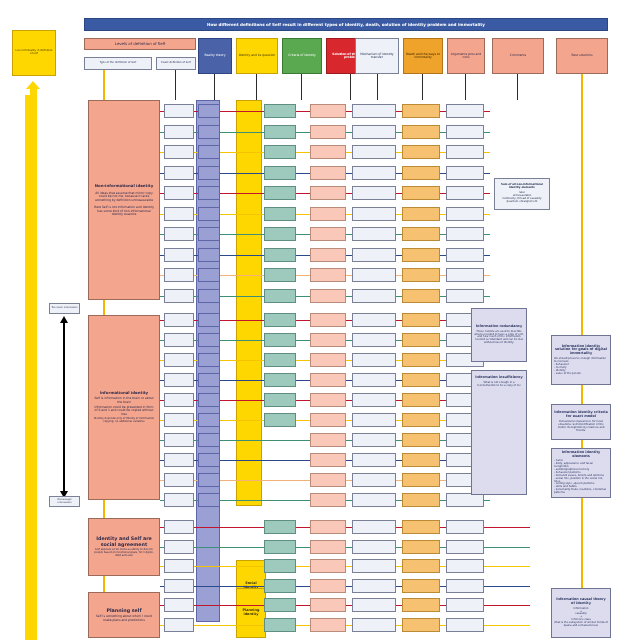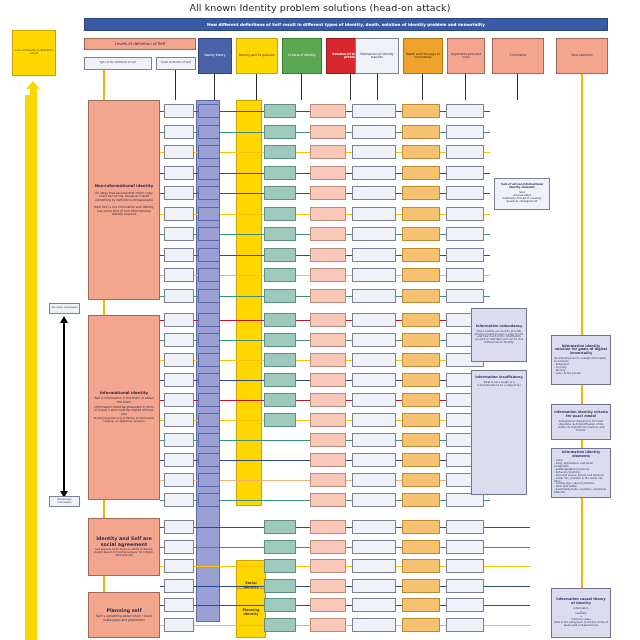--- a/index.html
+++ b/index.html
@@ -63,21 +63,20 @@
   .t5{font-size:4.8px;}
   .t10{font-size:9.5px;}
   .bold{font-weight:bold;}
   .gap{height:2px;}
 </style>
 </head>
 <body>
 
 <div id="stage">
 
-  <div class="abs title t10">All known Identity problem solutions (head-on attack)</div>
 
   <div class="abs banner">How different definitions of Self result in different types of identity, death, solution of identity problem and immortality</div>
 
   <div class="abs node c-yellow tiny" style="left:12px;top:30px;width:44px;height:46px;">Level of ideality in definition of self</div>
   <div class="uparrow" style="left:30px;top:88px;width:7px;height:552px;"></div>
   <div class="bigbar" style="left:25px;top:95px;width:6px;height:545px;background:#ffd700;"></div>
 
   <div class="abs node c-white" style="left:49px;top:303px;width:31px;height:11px;font-size:2.4px;">Too much information</div>
   <div class="darrow" style="left:63px;top:322px;height:170px;"></div>
   <div class="abs node c-white" style="left:49px;top:496px;width:31px;height:11px;font-size:2.4px;">Not enough information</div>

